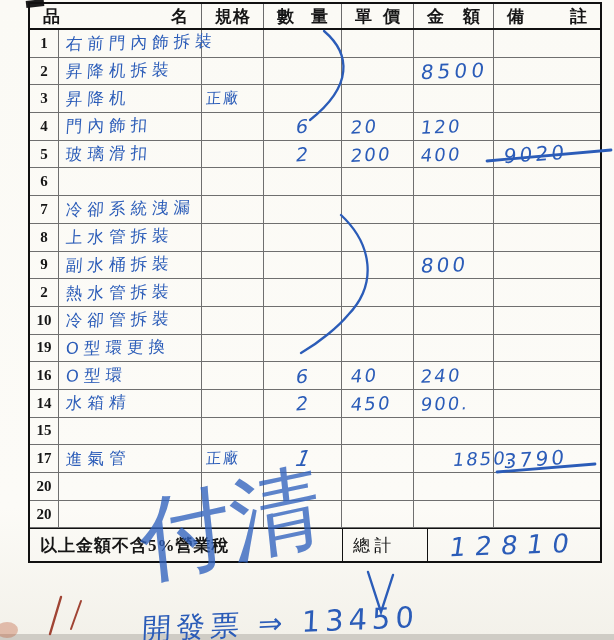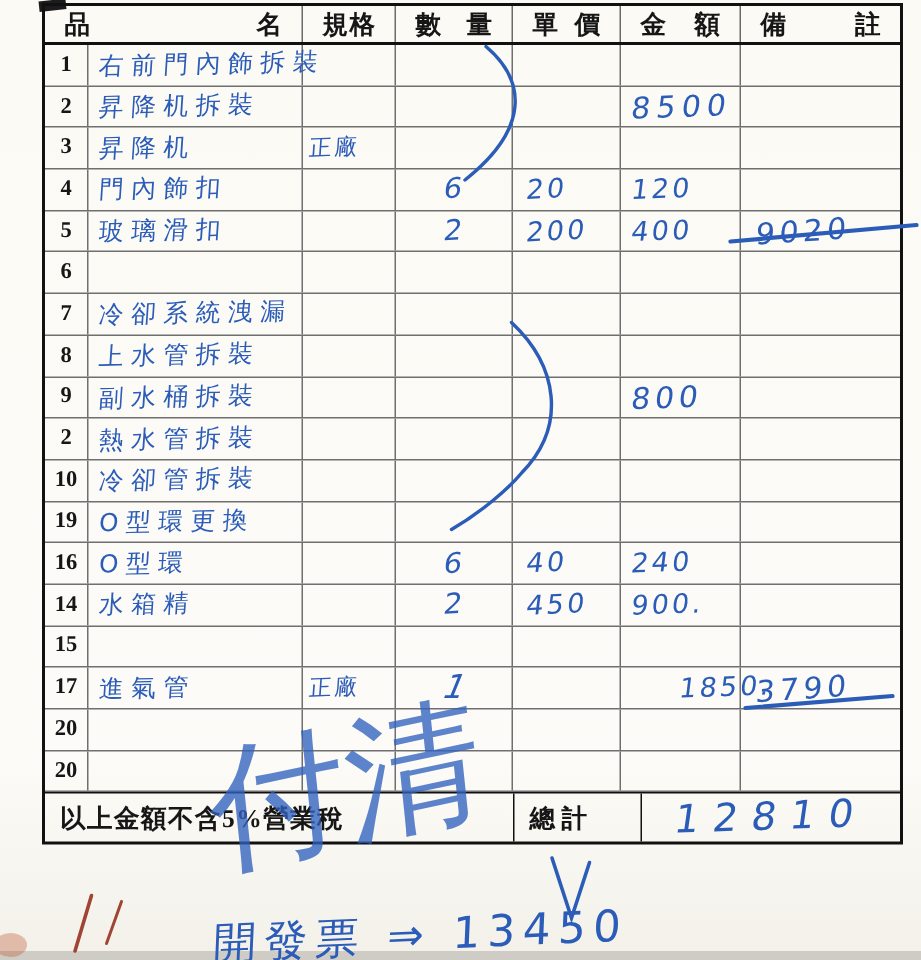--- a/index.html
+++ b/index.html
@@ -85,21 +85,21 @@
     display:grid;
     grid-template-columns:312px 86px 172px;
     height:32px;
     border-top:1.5px solid #111;
   }
   .tf-cell{display:flex;align-items:center;box-sizing:border-box;}
   .tax-note{padding-left:10px;font-size:17px;font-weight:bold;color:#161616;letter-spacing:1px;}
   .total-label{
     border-left:1.5px solid #111;border-right:1.5px solid #111;
     justify-content:space-between;padding:0 10px;
-    font-size:17px;font-weight:bold;color:#161616;white-space:pre;
+    font-size:17px;font-weight:normal;color:#161616;white-space:pre;
   }
   .total-value{padding-left:22px;}
   .total-value .hw{font-size:26px;letter-spacing:9px;transform:skewX(-10deg) rotate(-2deg);}
   
   .paid-stamp{
     position:absolute;left:138px;top:462px;
     font-family:"DejaVu Sans", sans-serif;
     font-size:92px;color:rgba(47,98,190,0.78);
     letter-spacing:0px;
     transform:rotate(-12deg) skewX(-6deg);

